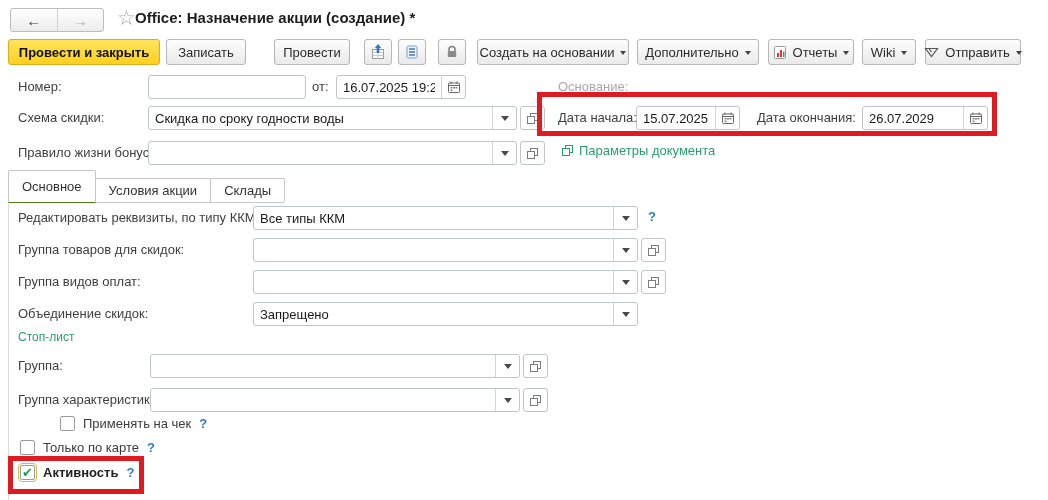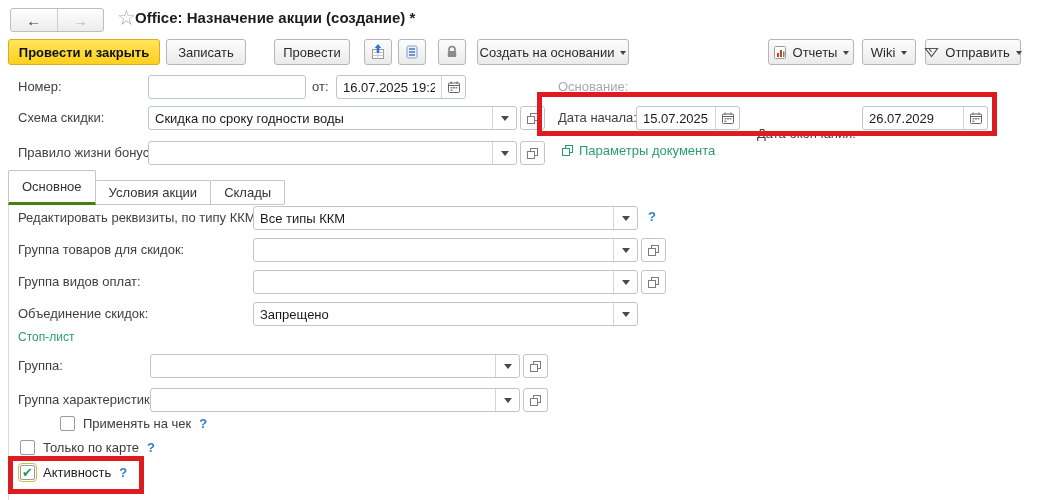--- a/index.html
+++ b/index.html
@@ -41,31 +41,31 @@
   .helpabs { position:absolute; color:#2e7dc4; font-weight:bold; }
 
   .greenlink { position:absolute; display:flex; align-items:center; gap:6px; color:#2a9e6a; }
   .grouptitle { position:absolute; color:#2a9e6a; font-size:12px; }
 
   
   .tabs { position:absolute; left:8px; top:170px; display:flex; align-items:flex-end;
           border-bottom:1px solid #c6c6c6; }
   .tab { padding:4px 13px; border:1px solid #c6c6c6; border-bottom:none; background:#fff; color:#333;
          margin-right:-1px; border-radius:2px 2px 0 0; }
-  .tab.active { padding:8px 13px; margin-bottom:-1px; border-bottom:3px solid #4d7c0f; z-index:2; position:relative; }
+  .tab.active { padding:8px 13px; margin-bottom:-1px; border-bottom:1px solid #4d7c0f; z-index:2; position:relative; }
   .vline { position:absolute; left:8px; top:194px; height:306px; width:0; border-left:1px solid #dadada; }
 
   
   .cbrow { position:absolute; display:flex; align-items:center; gap:8px; }
   .checkbox { width:15px; height:15px; border:1px solid #9b9b9b; border-radius:2px; background:#fff;
               display:flex; align-items:center; justify-content:center; }
   .checkbox .mark { display:none; color:#1f9e4e; font-weight:bold; font-size:13px; line-height:13px; }
   .checkbox.checked .mark { display:block; }
   .checkbox.checked { outline:1px solid #d8b94f; outline-offset:1px; }
-  .cbl-bold { font-weight:normal; color:#222; }
+  .cbl-bold { font-weight:bold; color:#222; }
 
   
   .annobox { position:absolute; border:5px solid #de1b21; pointer-events:none; z-index:5; }
 
   svg { display:block; }
 </style>
 </head>
 <body>
 
 <div id="screen">
@@ -116,20 +116,24 @@
     <span>
       <svg width="14" height="14" viewBox="0 0 14 14">
         <path d="M4 6 V4.5 a3 3 0 0 1 6 0 V6" fill="none" stroke="#7e7e7e" stroke-width="1.5"></path>
         <rect x="2.8" y="6" width="8.4" height="6" rx="1" fill="#8a8a8a"></rect>
       </svg>
     </span>
   </div>
 
   <div class="btn" style="left:477px;width:152px;">
     <span>Создать на основании</span>
+    <span class="caret"></span>
+  </div>
+  <div class="btn" style="left:637px;width:122px;">
+    <span>Дополнительно</span>
     <span class="caret"></span>
   </div>
   <div class="btn" style="left:768px;width:86px;">
     <span>
       <svg width="14" height="15" viewBox="0 0 14 15">
         <rect x="1.5" y="1.5" width="11" height="12" rx="1" fill="#fff" stroke="#9a9a9a"></rect>
         <rect x="4" y="8" width="2" height="4" fill="#d23a31"></rect>
         <rect x="7" y="5" width="2" height="7" fill="#d23a31"></rect>
         <rect x="10" y="6.5" width="1.5" height="5.5" fill="#4d9a4d"></rect>
       </svg>
@@ -195,21 +199,21 @@
         <line x1="3" y1="0.5" x2="3" y2="3" stroke="#666"></line>
           <line x1="9" y1="0.5" x2="9" y2="3" stroke="#666"></line>
         <line x1="0.5" y1="4.5" x2="11.5" y2="4.5" stroke="#666"></line>
         <rect x="2.5" y="6" width="2" height="1.5" fill="#888"></rect>
           <rect x="5" y="6" width="2" height="1.5" fill="#888"></rect>
         <rect x="7.5" y="6" width="2" height="1.5" fill="#888"></rect>
           <rect x="2.5" y="8.5" width="2" height="1.5" fill="#888"></rect>
       </svg>
     </div>
   </div>
-  <div class="lbl" style="left:757px;top:126px;">Дата окончания:</div>
+  <div class="lbl" style="left:757px;top:110px;">Дата окончания:</div>
   <div class="combo" style="left:862px;top:106px;width:126px;">
     <input readonly="" value="26.07.2029" style="">
     <div class="cell">
       <svg width="12" height="12" viewBox="0 0 12 12">
         <rect x="0.5" y="2" width="11" height="9.5" rx="1" fill="#fff" stroke="#666"></rect>
         <line x1="3" y1="0.5" x2="3" y2="3" stroke="#666"></line>
           <line x1="9" y1="0.5" x2="9" y2="3" stroke="#666"></line>
         <line x1="0.5" y1="4.5" x2="11.5" y2="4.5" stroke="#666"></line>
         <rect x="2.5" y="6" width="2" height="1.5" fill="#888"></rect>
           <rect x="5" y="6" width="2" height="1.5" fill="#888"></rect>

